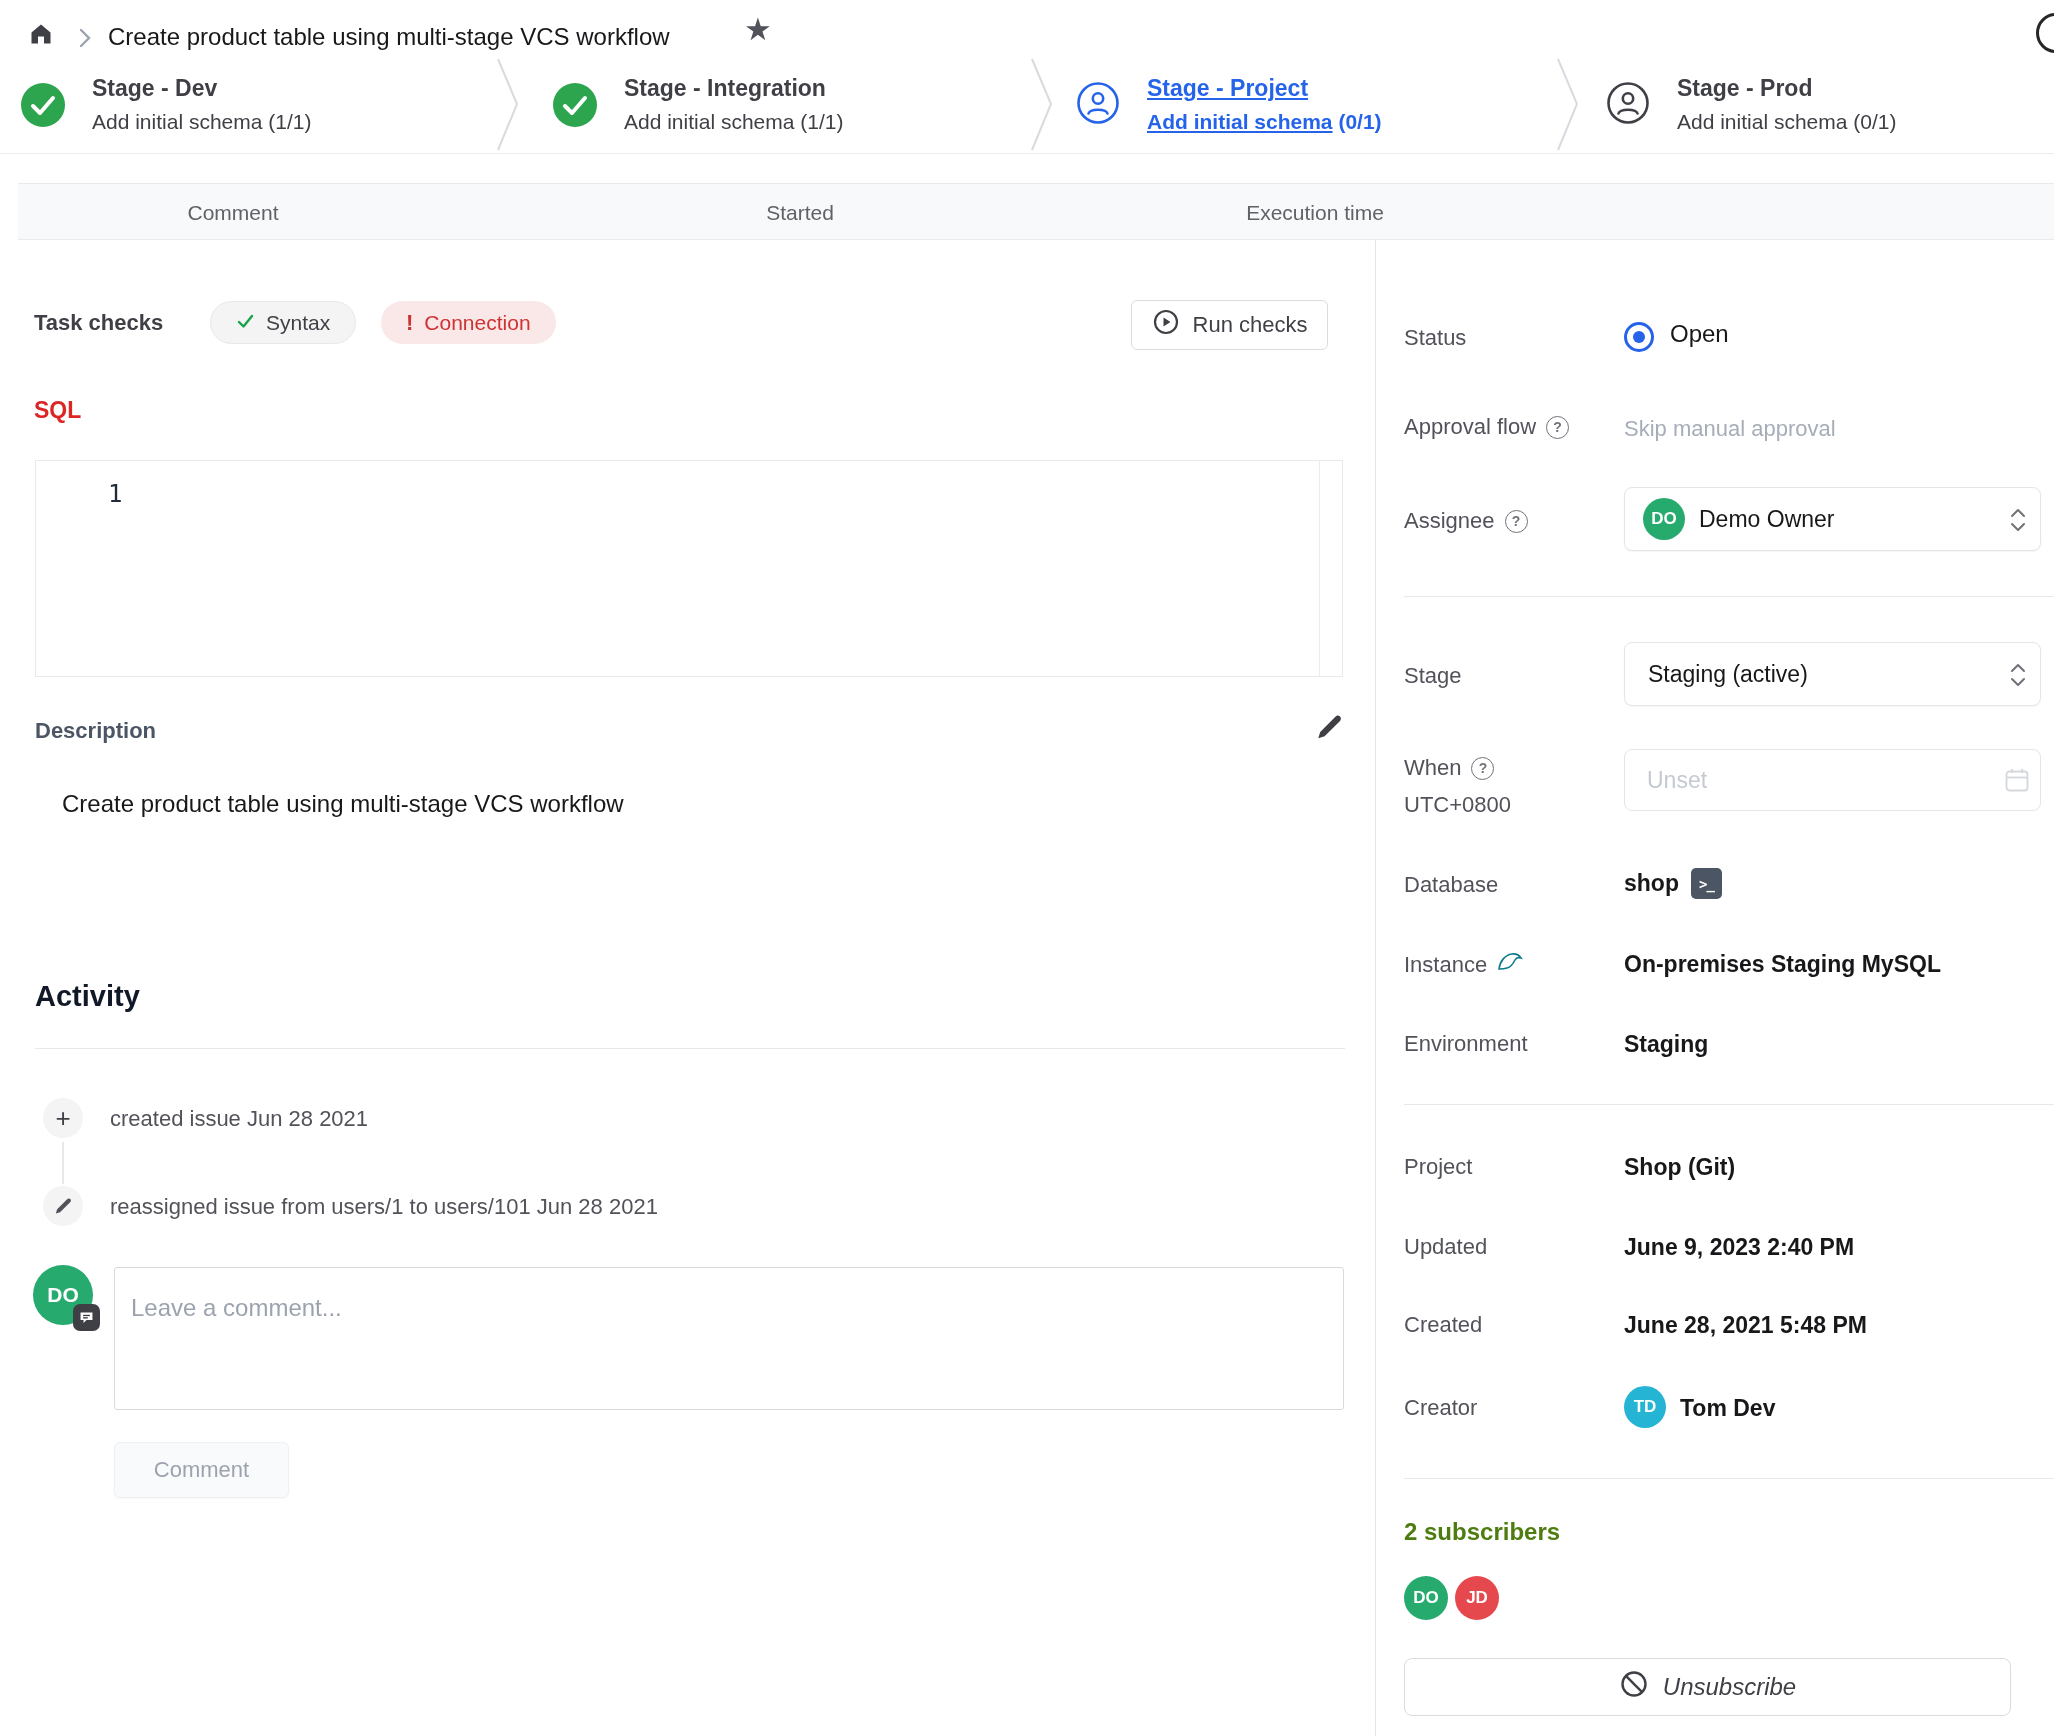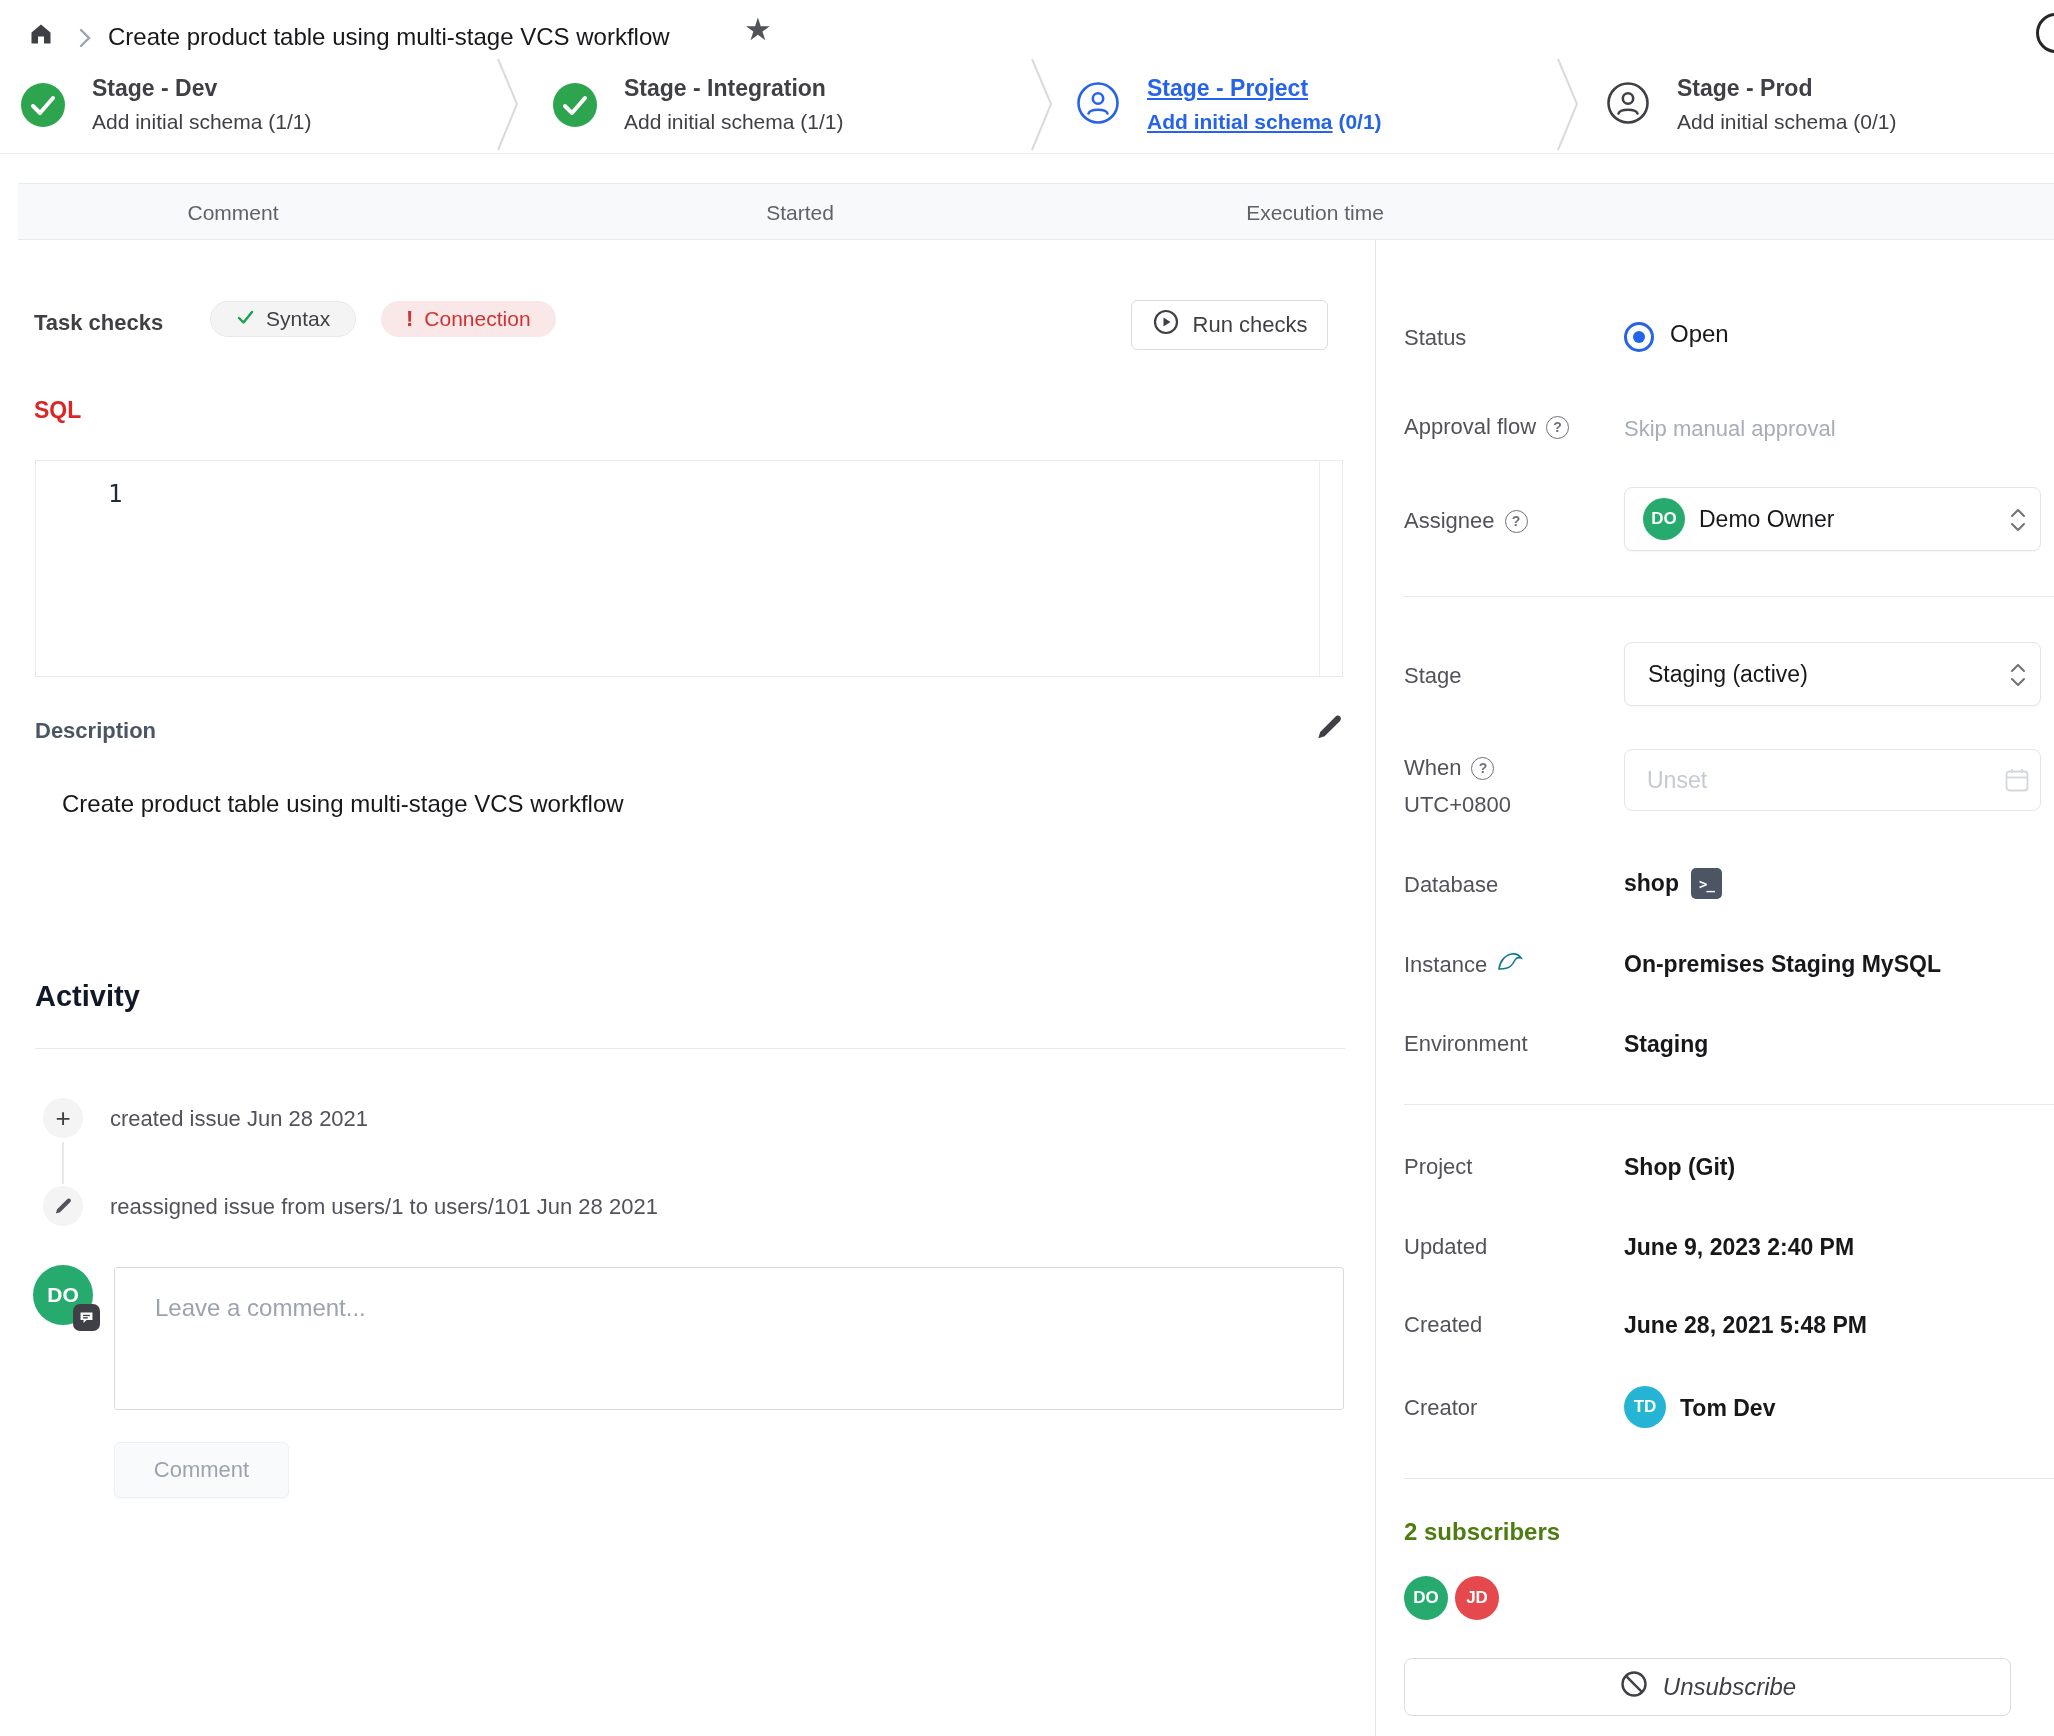--- a/index.html
+++ b/index.html
@@ -28,21 +28,21 @@
   .check-circle { width:44px; height:44px; border-radius:50%; background:#2da44e; display:flex; align-items:center; justify-content:center; flex:none; }
   .stage-sep { position:absolute; top:2px; }
 
   
   .tablehead { left:18px; top:183px; width:2036px; height:57px; background:#f8f9fa;
     border-top:1px solid #e9eaec; border-bottom:1px solid #e9eaec; }
   .th-label { position:absolute; top:17px; transform:translateX(-50%); font-size:21px; font-weight:500; color:#5f6368; white-space:nowrap; }
 
   
   .tc-label { left:34px; top:310px; font-size:22px; font-weight:600; color:#3f3f46; }
-  .pill { position:absolute; top:301px; height:36px; border-radius:24px; display:flex; align-items:center; gap:11px; padding:8px 25px; font-size:21px; cursor:pointer;text-align:center; }
+  .pill { position:absolute; top:301px; height:43px; border-radius:24px; display:flex; align-items:center; gap:11px; padding:8px 25px; font-size:21px; cursor:pointer;text-align:center; }
   .pill-syntax { left:210px; background:#f4f4f5; border:1px solid #e8e8ea; color:#3f3f46; }
   .pill-conn { left:381px; background:#fae8e8; color:#cf3232; }
   .pill-conn .excl { font-weight:700; font-size:22px; }
   .run-btn { left:1131px; top:300px; width:197px; height:50px; background:#fff; border:1px solid #dadce0; border-radius:6px;
     display:flex; align-items:center; justify-content:center; gap:13px; font-size:22px; font-weight:500; color:#3f3f46; cursor:pointer; }
 
   
   .sql-label { left:34px; top:397px; font-size:23px; font-weight:700; color:#dc2626; }
   .sql-editor { left:35px; top:460px; width:1308px; height:217px; border:1px solid #e8e9eb; background:#fff; cursor:text; }
   .sql-gutterline { position:absolute; left:1283px; top:0; bottom:0; border-left:1px solid #ececee; }
@@ -57,21 +57,21 @@
   .act-heading { left:35px; top:980px; font-size:29px; font-weight:600; color:#111827; }
   .act-divider { left:35px; top:1048px; width:1310px; height:1px; background:#e7e8ea; }
   .act-icon { position:absolute; width:40px; height:40px; border-radius:50%; background:#f4f4f5; display:flex; align-items:center; justify-content:center; }
   .act-plus { font-size:26px; font-weight:500; color:#3f3f46; line-height:1; }
   .act-text { position:absolute; font-size:22px; color:#52525b; white-space:nowrap; }
   .act-connector { left:62px; top:1142px; width:2px; height:42px; background:#e7e8ea; }
   .avatar { border-radius:50%; display:flex; align-items:center; justify-content:center; color:#fff; font-weight:700; flex:none; }
   .comment-avatar { left:33px; top:1265px; width:60px; height:60px; background:#26aa6e; font-size:21px; }
   .avatar-badge { position:absolute; left:40px; top:39px; width:27px; height:27px; background:#3f3f46; border-radius:7px; display:flex; align-items:center; justify-content:center; }
   .comment-box { left:114px; top:1267px; width:1230px; height:143px; border:1px solid #d7dadf; border-radius:3px; background:#fff;
-    font-family:"Liberation Sans","DejaVu Sans",sans-serif; font-size:24px; color:#18181b; padding:26px 40px; resize:none; outline:none; }
+    font-family:"Liberation Sans","DejaVu Sans",sans-serif; font-size:24px; color:#18181b; padding:26px 16px; resize:none; outline:none; }
   .comment-box::placeholder { color:#9ca3af; }
   .comment-btn { left:114px; top:1442px; width:175px; height:56px; background:#f9fafb; border:1px solid #eef0f2; border-radius:6px;
     font-size:22px; font-weight:500; color:#9ca3af; cursor:pointer; box-shadow:0 1px 2px rgba(0,0,0,.03); font-family:inherit; }
 
   
   .sidebar { left:1375px; top:240px; width:611px; height:1496px; border-left:1px solid #e4e5e8; }
   .s-label { position:absolute; left:28px; font-size:22px; font-weight:500; color:#52525b; white-space:nowrap; display:flex; align-items:center; gap:10px; }
   .s-value { position:absolute; left:248px; white-space:nowrap; }
   .s-divider { position:absolute; left:28px; width:651px; height:1px; background:#e7e8ea; }
   .qmark { width:23px; height:23px; border:1.8px solid #71717a; border-radius:50%; display:inline-flex; align-items:center; justify-content:center;

